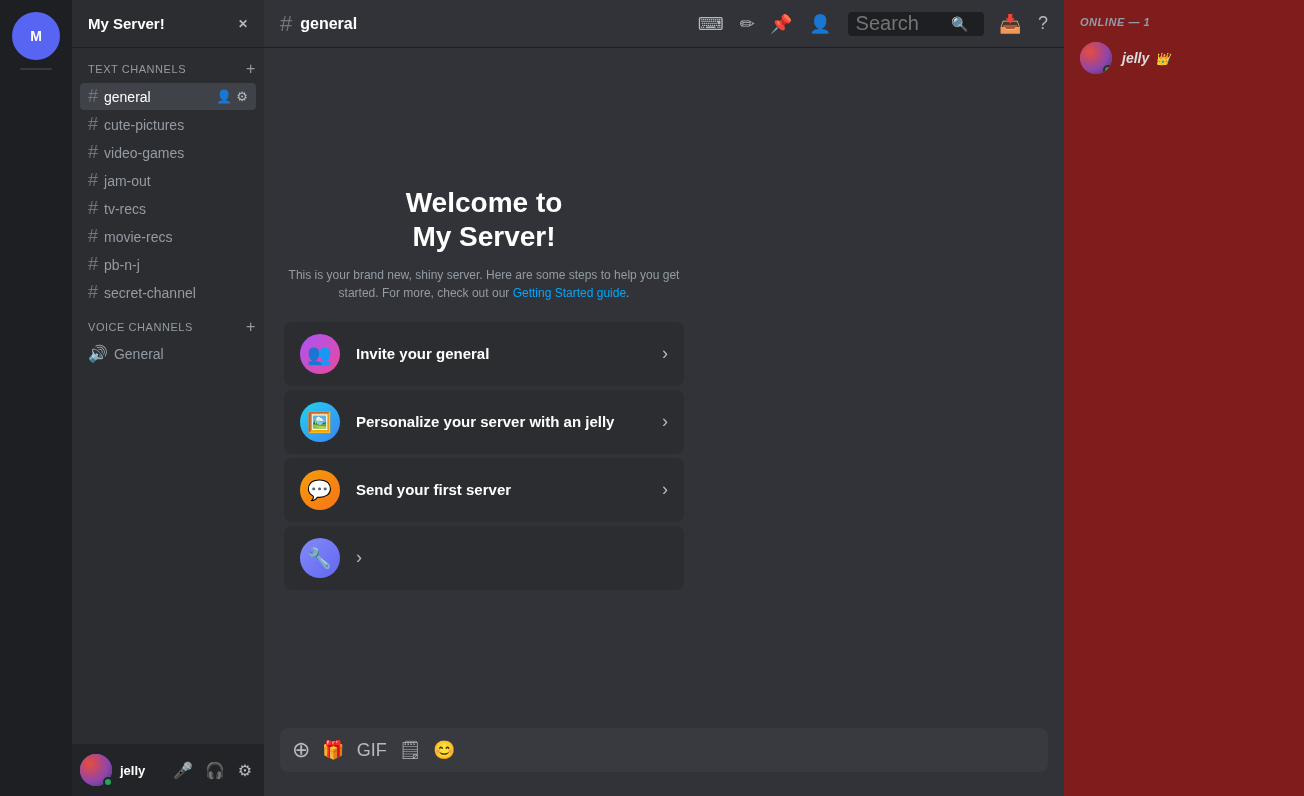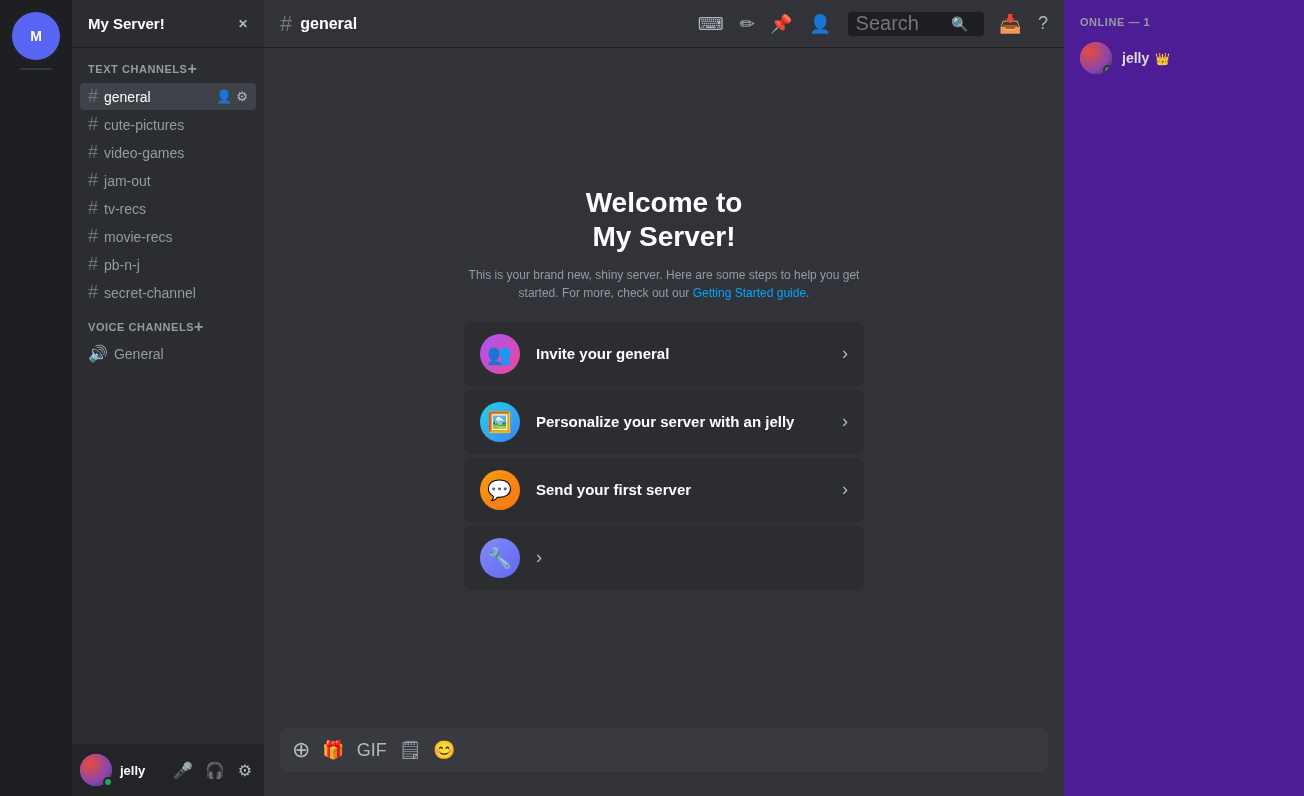--- a/index.html
+++ b/index.html
@@ -72,24 +72,24 @@
       flex: 1;
       overflow-y: auto;
       padding: 8px 0;
     }
     .channel-section {
       margin-bottom: 8px;
     }
     .channel-category {
       display: flex;
       align-items: center;
-      justify-content: flex-start;
+      justify-content: space-between;
       padding: 4px 8px 4px 16px;
       font-size: 11px;
-      font-weight: 700;
+      font-weight: 400;
       color: #949ba4;
       text-transform: uppercase;
       letter-spacing: 0.05em;
       cursor: pointer;
     }
     .channel-category-add {
       font-size: 16px;
       color: #949ba4;
       cursor: pointer;
     }
@@ -237,21 +237,20 @@
       color: #72767d;
       font-size: 14px;
     }
 
     
     .messages-area {
       flex: 1;
       overflow-y: auto;
       display: flex;
       flex-direction: column;
-      align-items: center;
       justify-content: center;
       padding: 20px;
     }
     .welcome-container {
       text-align: center;
       max-width: 400px;
     }
     .welcome-title {
       font-size: 28px;
       font-weight: 800;
@@ -341,23 +340,24 @@
       align-items: center;
       gap: 12px;
       color: #b5bac1;
       font-size: 18px;
     }
     .msg-icon { cursor: pointer; }
 
     
     .right-sidebar {
       width: 240px;
-      background: #4c1d95;
+      background: #7f1d1d;
       padding: 16px 8px;
       flex-shrink: 0;
+      font-style: italic;
     }
     .online-header {
       font-size: 11px;
       font-weight: 700;
       color: #949ba4;
       text-transform: uppercase;
       letter-spacing: 0.05em;
       padding: 0 8px;
       margin-bottom: 8px;
     }

